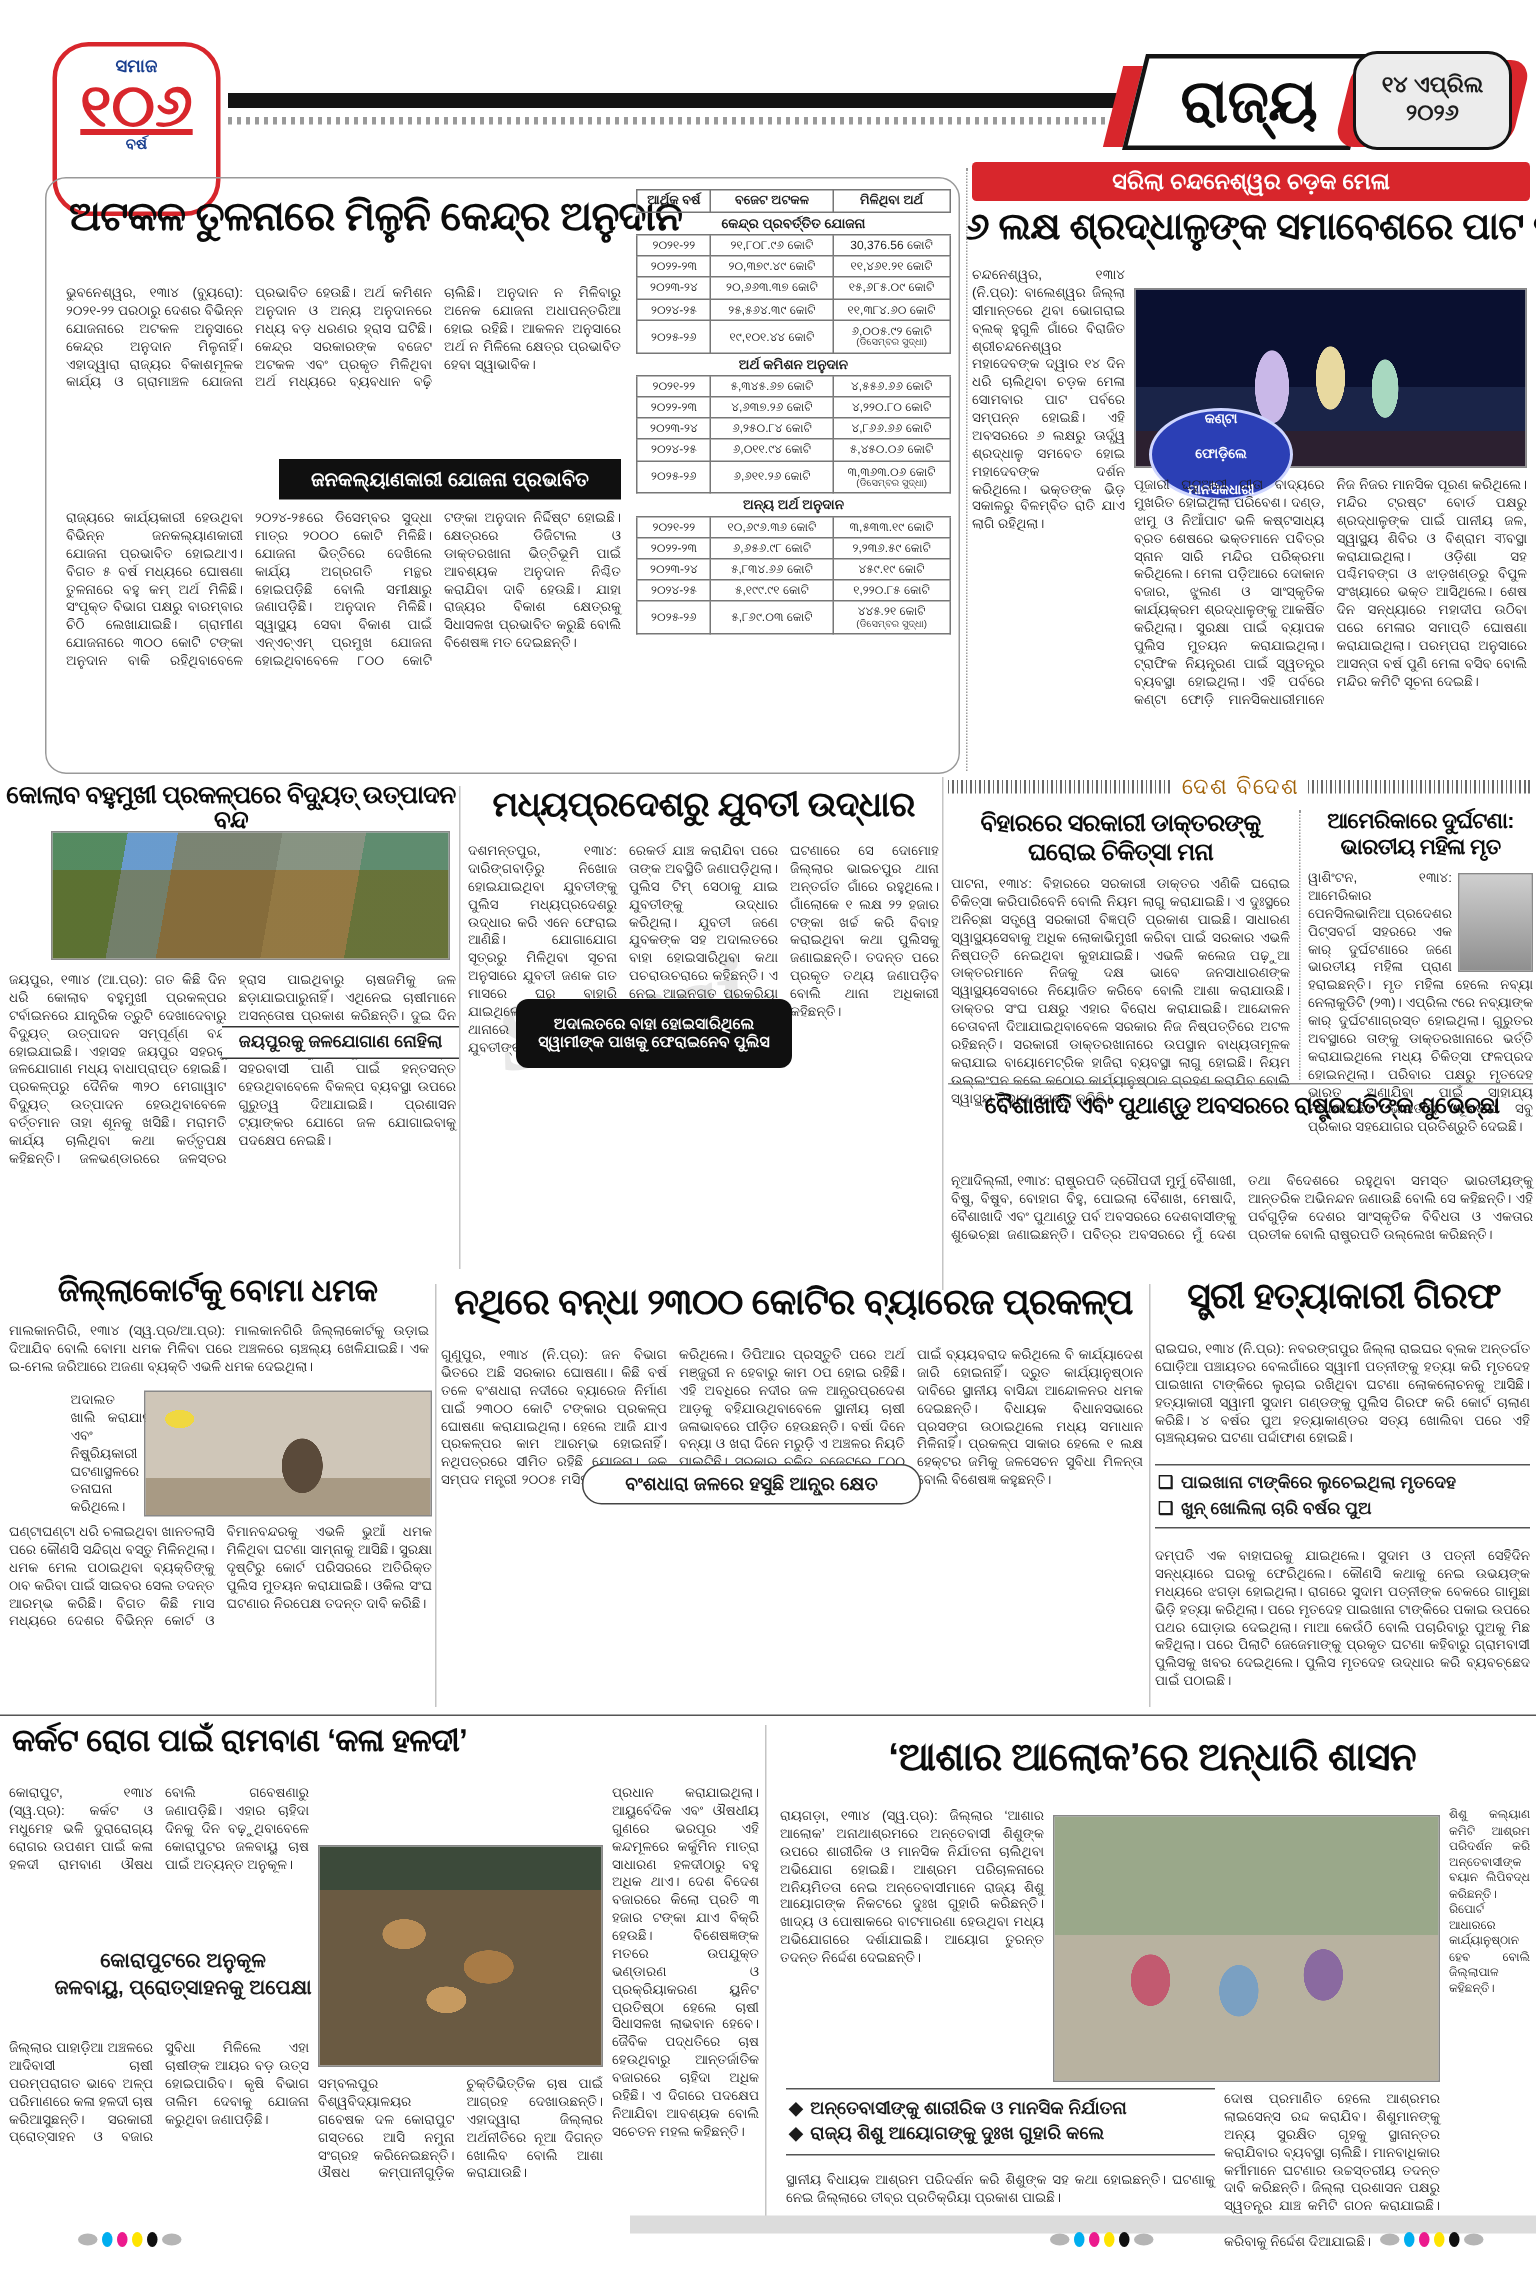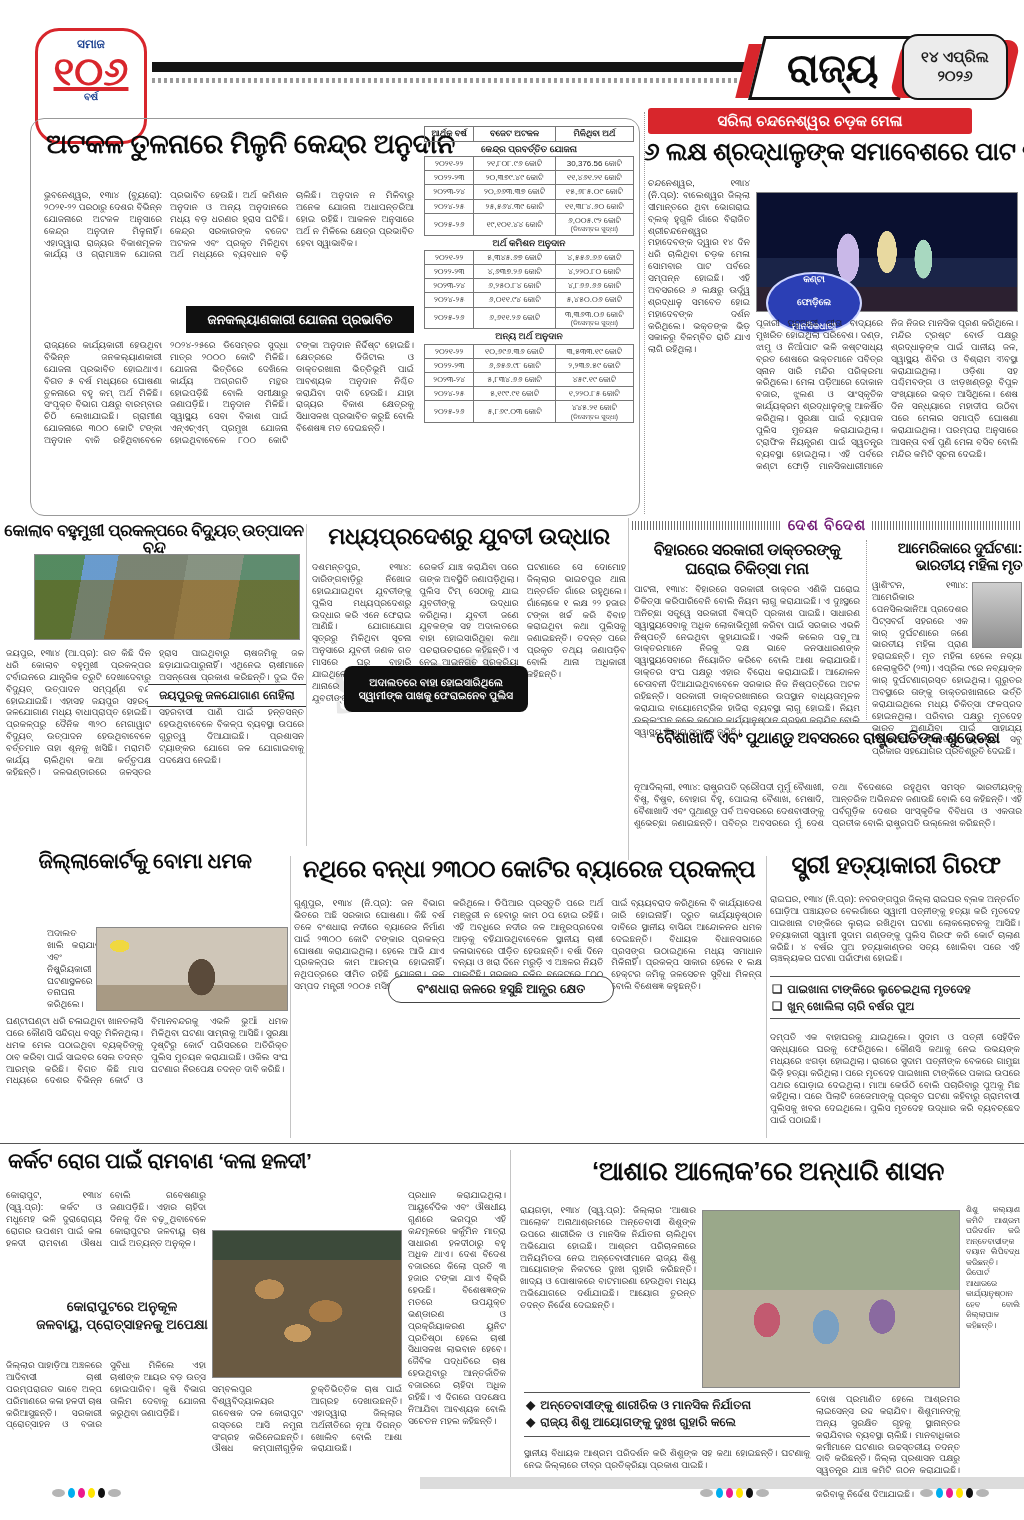--- a/index.html
+++ b/index.html
@@ -31,21 +31,21 @@
   table.fin td,table.fin th{border:1px solid #777;padding:2px 2px;text-align:center;vertical-align:middle;line-height:1.15;}
   table.fin th{font-weight:bold;font-size:8.5px;}
   td.sect{font-weight:bold;font-size:9px;border-left:none !important;border-right:none !important;}
   .fnote{font-size:6.5px;color:#333;}
   .banner{background:#d8262c;color:#fff;font-weight:bold;font-size:15px;display:flex;align-items:center;justify-content:center;}
   .badge{background:#2b3fb5;border:2px solid #cfd6ff;border-radius:50%;color:#fff;font-weight:bold;font-size:9px;
          display:flex;flex-direction:column;align-items:center;justify-content:center;text-align:center;line-height:1.25;}
   .rule-band{border-top:2px solid #5e202;border-bottom:2px solid #5e202;}
   .sect-head{display:flex;align-items:center;gap:6px;}
   .sect-head .pat{flex:1;height:9px;background:repeating-linear-gradient(90deg,#6a6a6a 0 1px,transparent 1px 3px);}
-  .sect-head .ttl{color:#701a75;font-weight:bold;font-size:15px;letter-spacing:1px;}
+  .sect-head .ttl{color:#a16207;font-weight:normal;font-size:15px;letter-spacing:1px;}
   .roundbox{background:#fff;border:1.5px solid #444;border-radius:13px;font-weight:bold;font-size:12.5px;
             display:flex;align-items:center;justify-content:center;}
   .bullets{border-top:1.5px solid #555;border-bottom:1.5px solid #555;padding:4px 2px;}
   .bullets .b{font-weight:bold;font-size:11.5px;line-height:1.45;display:flex;gap:5px;align-items:baseline;}
   .watermark{opacity:.13;font-family:"Liberation Serif",serif;font-style:italic;font-weight:bold;color:#555;
              transform:rotate(-12deg);font-size:64px;pointer-events:none;}
   .dots{display:flex;align-items:center;gap:3px;}
   .dots i{display:inline-block;border-radius:50%;}
   .d-gray{width:13px;height:8px;background:#b5b5b5;border-radius:6px;}
   .d-c{width:7px;height:10px;background:#00aeef;}
@@ -176,21 +176,21 @@
             <td>୨୦୨୫-୨୬</td>
             <td>୫,୮୬୯.୦୩ କୋଟି</td>
           <td><span>୪୪୫.୨୧ କୋଟି</span><div class="fnote">(ଡିସେମ୍ବର ସୁଦ୍ଧା)</div></td>
           </tr>
     </tbody>
       </table>
   </div>
 
   <div class="abs dotline" style="left:644px;top:112px;height:402px;"></div>
 
-  <div class="abs banner" style="left:648px;top:108px;width:324px;height:26px;border-radius:3px;">ସରିଲା ଚନ୍ଦନେଶ୍ୱର ଚଡ଼କ ମେଳା</div>
+  <div class="abs banner" style="left:648px;top:108px;width:372px;height:26px;border-radius:3px;">ସରିଲା ଚନ୍ଦନେଶ୍ୱର ଚଡ଼କ ମେଳା</div>
   <div class="abs hl nowrap center" style="left:644px;top:138px;width:380px;font-size:25px;">୬ ଲକ୍ଷ ଶ୍ରଦ୍ଧାଳୁଙ୍କ ସମାବେଶରେ ପାଟ ପର୍ବ ସମ୍ପନ୍ନ</div>
   <div class="abs body-txt" style="left:648px;top:178px;width:102px;height:336px;">ଚନ୍ଦନେଶ୍ୱର, ୧୩ା୪ (ନି.ପ୍ର): ବାଲେଶ୍ୱର ଜିଲ୍ଲା ସୀମାନ୍ତରେ ଥିବା ଭୋଗରାଇ ବ୍ଲକ୍ ହୁଗୁଳି ଗାଁରେ ବିରାଜିତ ଶ୍ରୀଚନ୍ଦନେଶ୍ୱର ମହାଦେବଙ୍କ ଦ୍ୱାର ୧୪ ଦିନ ଧରି ଚାଲିଥିବା ଚଡ଼କ ମେଳା ସୋମବାର ପାଟ ପର୍ବରେ ସମ୍ପନ୍ନ ହୋଇଛି। ଏହି ଅବସରରେ ୬ ଲକ୍ଷରୁ ଊର୍ଦ୍ଧ୍ୱ ଶ୍ରଦ୍ଧାଳୁ ସମବେତ ହୋଇ ମହାଦେବଙ୍କ ଦର୍ଶନ କରିଥିଲେ। ଭକ୍ତଙ୍କ ଭିଡ଼ ସକାଳରୁ ବିଳମ୍ବିତ ରାତି ଯାଏ ଲାଗି ରହିଥିଲା।</div>
   <div class="abs photo" style="left:756px;top:192px;width:262px;height:120px;background:
       radial-gradient(28px 60px at 35% 55%,#c9b8e8 0 40%,transparent 41%),
       radial-gradient(24px 52px at 50% 50%,#e8d9a0 0 40%,transparent 41%),
       radial-gradient(22px 48px at 64% 56%,#a8d8c0 0 40%,transparent 41%),
       linear-gradient(#0a1030 0 55%,#1a2448 55% 80%,#2c2030 80% 100%);"></div>
   <div class="abs badge" style="left:766px;top:272px;width:96px;height:62px;justify-content:space-between;">
     <span>କଣ୍ଟା</span>
     <span>ଫୋଡ଼ିଲେ</span>
@@ -224,35 +224,36 @@
   </div>
 
   <div class="abs sect-head" style="left:632px;top:516px;width:390px;">
     <span class="pat"></span>
     <span class="ttl">ଦେଶ ବିଦେଶ</span>
     <span class="pat"></span>
   </div>
   <div class="abs hl center" style="left:634px;top:540px;width:226px;font-size:16px;line-height:1.2;">ବିହାରରେ ସରକାରୀ ଡାକ୍ତରଙ୍କୁ ଘରୋଇ ଚିକିତ୍ସା ମନା</div>
   <div class="abs body-txt" style="left:634px;top:584px;width:226px;height:262px;">ପାଟନା, ୧୩ା୪: ବିହାରରେ ସରକାରୀ ଡାକ୍ତର ଏଣିକି ଘରୋଇ ଚିକିତ୍ସା କରିପାରିବେନି ବୋଲି ନିୟମ ଲାଗୁ କରାଯାଇଛି। ଏ ଦୁଃସ୍ଥରେ ଅନିଚ୍ଛା ସତ୍ତ୍ୱେ ସରକାରୀ ବିଜ୍ଞପ୍ତି ପ୍ରକାଶ ପାଇଛି। ସାଧାରଣ ସ୍ୱାସ୍ଥ୍ୟସେବାକୁ ଅଧିକ ଲୋକାଭିମୁଖୀ କରିବା ପାଇଁ ସରକାର ଏଭଳି ନିଷ୍ପତ୍ତି ନେଇଥିବା କୁହାଯାଇଛି। ଏଭଳି କଲେଜ ପଢ଼ୁଆ ଡାକ୍ତରମାନେ ନିଜକୁ ଦକ୍ଷ ଭାବେ ଜନସାଧାରଣଙ୍କ ସ୍ୱାସ୍ଥ୍ୟସେବାରେ ନିୟୋଜିତ କରିବେ ବୋଲି ଆଶା କରାଯାଉଛି। ଡାକ୍ତର ସଂଘ ପକ୍ଷରୁ ଏହାର ବିରୋଧ କରାଯାଇଛି। ଆନ୍ଦୋଳନ ଚେତାବନୀ ଦିଆଯାଇଥିବାବେଳେ ସରକାର ନିଜ ନିଷ୍ପତ୍ତିରେ ଅଟଳ ରହିଛନ୍ତି। ସରକାରୀ ଡାକ୍ତରଖାନାରେ ଉପସ୍ଥାନ ବାଧ୍ୟତାମୂଳକ କରାଯାଇ ବାୟୋମେଟ୍ରିକ ହାଜିରା ବ୍ୟବସ୍ଥା ଲାଗୁ ହୋଇଛି। ନିୟମ ଉଲ୍ଲଂଘନ କଲେ କଠୋର କାର୍ଯ୍ୟାନୁଷ୍ଠାନ ଗ୍ରହଣ କରାଯିବ ବୋଲି ସ୍ୱାସ୍ଥ୍ୟ ବିଭାଗ ସ୍ପଷ୍ଟ କରିଛି।</div>
   <div class="abs dotline" style="left:866px;top:540px;height:180px;"></div>
-  <div class="abs hl center" style="left:872px;top:540px;width:150px;font-size:14.5px;line-height:1.2;text-align:right;">ଆମେରିକାରେ ଦୁର୍ଘଟଣା: ଭାରତୀୟ ମହିଳା ମୃତ</div>
+  <div class="abs hl center" style="left:872px;top:540px;width:150px;font-size:14.5px;line-height:1.2;">ଆମେରିକାରେ ଦୁର୍ଘଟଣା: ଭାରତୀୟ ମହିଳା ମୃତ</div>
   <div class="abs" style="left:872px;top:580px;width:150px;height:140px;">
     <div class="photo" style="float:right;width:50px;height:66px;margin:2px 0 2px 4px;background:linear-gradient(#cfcfcf,#8f8f8f);"></div>
     <div class="body-txt">ୱାଶିଂଟନ, ୧୩ା୪: ଆମେରିକାର ପେନସିଲଭାନିଆ ପ୍ରଦେଶର ପିଟ୍ସବର୍ଗ ସହରରେ ଏକ କାର୍ ଦୁର୍ଘଟଣାରେ ଜଣେ ଭାରତୀୟ ମହିଳା ପ୍ରାଣ ହରାଇଛନ୍ତି। ମୃତ ମହିଳା ହେଲେ ନବ୍ୟା ନେଲାକୁଡିଟି (୨୩)। ଏପ୍ରିଲ ୯ରେ ନବ୍ୟାଙ୍କ କାର୍ ଦୁର୍ଘଟଣାଗ୍ରସ୍ତ ହୋଇଥିଲା। ଗୁରୁତର ଅବସ୍ଥାରେ ତାଙ୍କୁ ଡାକ୍ତରଖାନାରେ ଭର୍ତ୍ତି କରାଯାଇଥିଲେ ମଧ୍ୟ ଚିକିତ୍ସା ଫଳପ୍ରଦ ହୋଇନଥିଲା। ପରିବାର ପକ୍ଷରୁ ମୃତଦେହ ଭାରତ ଅଣାଯିବା ପାଇଁ ସାହାଯ୍ୟ ମଗାଯାଇଛି। ଭାରତୀୟ ଦୂତାବାସ ସବୁ ପ୍ରକାର ସହଯୋଗର ପ୍ରତିଶ୍ରୁତି ଦେଇଛି।</div>
   </div>
   <div class="abs hline" style="left:632px;top:722px;width:390px;"></div>
   <div class="abs hl center" style="left:634px;top:728px;width:388px;font-size:15.5px;line-height:1.3;">
     <div>ବୈଶାଖାଦି ଏବଂ ପୁଥାଣ୍ଡୁ ଅବସରରେ ରାଷ୍ଟ୍ରପତିଙ୍କ ଶୁଭେଚ୍ଛା</div>
   </div>
   <div class="abs body-txt cols2" style="left:634px;top:782px;width:388px;height:66px;">ନୂଆଦିଲ୍ଲୀ, ୧୩ା୪: ରାଷ୍ଟ୍ରପତି ଦ୍ରୌପଦୀ ମୁର୍ମୁ ବୈଶାଖୀ, ବିଷୁ, ବିଷୁବ, ବୋହାଗ ବିହୁ, ପୋଇଲା ବୈଶାଖ, ମେଷାଦି, ବୈଶାଖାଦି ଏବଂ ପୁଥାଣ୍ଡୁ ପର୍ବ ଅବସରରେ ଦେଶବାସୀଙ୍କୁ ଶୁଭେଚ୍ଛା ଜଣାଇଛନ୍ତି। ପବିତ୍ର ଅବସରରେ ମୁଁ ଦେଶ ତଥା ବିଦେଶରେ ରହୁଥିବା ସମସ୍ତ ଭାରତୀୟଙ୍କୁ ଆନ୍ତରିକ ଅଭିନନ୍ଦନ ଜଣାଉଛି ବୋଲି ସେ କହିଛନ୍ତି। ଏହି ପର୍ବଗୁଡ଼ିକ ଦେଶର ସାଂସ୍କୃତିକ ବିବିଧତା ଓ ଏକତାର ପ୍ରତୀକ ବୋଲି ରାଷ୍ଟ୍ରପତି ଉଲ୍ଲେଖ କରିଛନ୍ତି।</div>
 
   <div class="abs vline" style="left:290px;top:856px;height:282px;"></div>
   <div class="abs vline" style="left:766px;top:856px;height:282px;"></div>
 
   <div class="abs hl center nowrap" style="left:6px;top:850px;width:278px;font-size:21px;">ଜିଲ୍ଲାକୋର୍ଟକୁ ବୋମା ଧମକ</div>
+  <div class="abs body-txt" style="left:6px;top:882px;width:280px;height:44px;">ମାଲକାନଗିରି, ୧୩ା୪ (ସ୍ୱ.ପ୍ର/ଆ.ପ୍ର): ମାଲକାନଗିରି ଜିଲ୍ଲାକୋର୍ଟକୁ ଉଡ଼ାଇ ଦିଆଯିବ ବୋଲି ବୋମା ଧମକ ମିଳିବା ପରେ ଅଞ୍ଚଳରେ ଚାଞ୍ଚଲ୍ୟ ଖେଳିଯାଇଛି। ଏକ ଇ-ମେଲ ଜରିଆରେ ଅଜଣା ବ୍ୟକ୍ତି ଏଭଳି ଧମକ ଦେଇଥିଲା।</div>
   <div class="abs body-txt" style="left:6px;top:928px;width:84px;height:84px;margin-left:41px;">ଅଦାଲତ ପରିସରକୁ ଖାଲି କରାଯାଇ ପୁଲିସ ଏବଂ ବୋମା ନିଷ୍କ୍ରିୟକାରୀ ଦଳ ଘଟଣାସ୍ଥଳରେ ପହଞ୍ଚି ତନାଘନା ଯାଞ୍ଚ କରିଥିଲେ।</div>
   <div class="abs photo" style="left:96px;top:927px;width:192px;height:84px;background:
       radial-gradient(16px 10px at 12% 22%,#f0d840 0 60%,transparent 61%),
       radial-gradient(30px 40px at 55% 60%,#5a4a3a 0 45%,transparent 46%),
       linear-gradient(#cfc6b8 0 70%,#a89a84 70% 100%);"></div>
   <div class="abs body-txt cols2" style="left:6px;top:1016px;width:282px;height:122px;">ଘଣ୍ଟାଘଣ୍ଟା ଧରି ଚଳାଇଥିବା ଖାନତଲାସି ପରେ କୌଣସି ସନ୍ଦିଗ୍ଧ ବସ୍ତୁ ମିଳିନଥିଲା। ଧମକ ମେଲ ପଠାଇଥିବା ବ୍ୟକ୍ତିଙ୍କୁ ଠାବ କରିବା ପାଇଁ ସାଇବର ସେଲ ତଦନ୍ତ ଆରମ୍ଭ କରିଛି। ବିଗତ କିଛି ମାସ ମଧ୍ୟରେ ଦେଶର ବିଭିନ୍ନ କୋର୍ଟ ଓ ବିମାନବନ୍ଦରକୁ ଏଭଳି ଭୁଆଁ ଧମକ ମିଳିଥିବା ଘଟଣା ସାମ୍ନାକୁ ଆସିଛି। ସୁରକ୍ଷା ଦୃଷ୍ଟିରୁ କୋର୍ଟ ପରିସରରେ ଅତିରିକ୍ତ ପୁଲିସ ମୁତୟନ କରାଯାଇଛି। ଓକିଲ ସଂଘ ଘଟଣାର ନିରପେକ୍ଷ ତଦନ୍ତ ଦାବି କରିଛି।</div>
 
   <div class="abs hl center nowrap" style="left:296px;top:856px;width:466px;font-size:24px;">ନଥିରେ ବନ୍ଧା ୨୩୦୦ କୋଟିର ବ୍ୟାରେଜ ପ୍ରକଳ୍ପ</div>
   <div class="abs body-txt cols3" style="left:294px;top:898px;width:468px;height:240px;">
     <span>ଗୁଣୁପୁର, ୧୩ା୪ (ନି.ପ୍ର): ଜନ ବିଭାଗ ଭିତରେ ଅଛି ସରକାର ଘୋଷଣା। କିଛି ବର୍ଷ ତଳେ ବଂଶଧାରା ନଦୀରେ ବ୍ୟାରେଜ ନିର୍ମାଣ ପାଇଁ ୨୩୦୦ କୋଟି ଟଙ୍କାର ପ୍ରକଳ୍ପ ଘୋଷଣା କରାଯାଇଥିଲା। ହେଲେ ଆଜି ଯାଏ ପ୍ରକଳ୍ପର କାମ ଆରମ୍ଭ ହୋଇନାହିଁ। ନଥିପତ୍ରରେ ସୀମିତ ରହିଛି ଯୋଜନା।</span>

